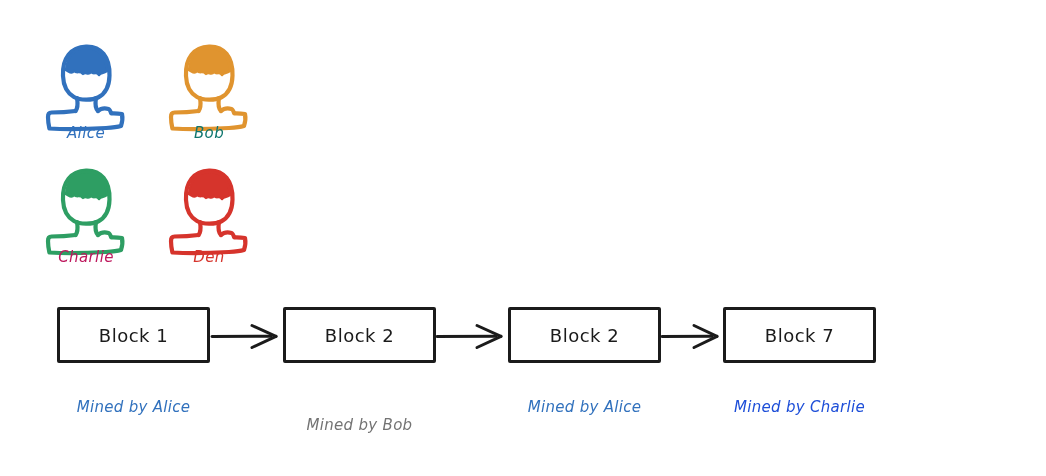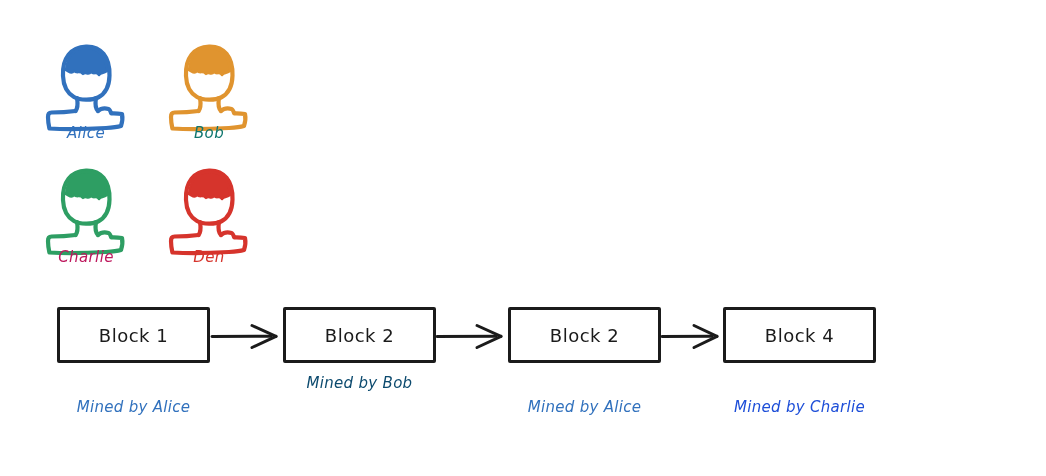--- a/index.html
+++ b/index.html
@@ -143,21 +143,21 @@
   <div class="block-box" style="left:57px; top:307px; width:153px; height:56px;">
     <span class="block-label">Block 1</span>
   </div>
   <div class="block-box" style="left:283px; top:307px; width:153px; height:56px;align-items:center;">
     <span class="block-label">Block 2</span>
   </div>
   <div class="block-box" style="left:508px; top:307px; width:153px; height:56px;">
     <span class="block-label">Block 2</span>
   </div>
   <div class="block-box" style="left:723px; top:307px; width:153px; height:56px;">
-    <span class="block-label">Block 4</span>
+    <span class="block-label">Block 7</span>
   </div>
 
   <div class="chain-arrow" style="left:211px; top:320px; width:74px;">
     <svg width="74" height="32" viewBox="0 0 74 32">
       <g fill="none" stroke="#1b1b1b" stroke-width="3" stroke-linecap="round" stroke-linejoin="round">
         <path d="M1 16.5 L60 16.2"></path>
         <path d="M41 5.5 L65 16.3"></path>
         <path d="M65 16.3 L41 27.5"></path>
       </g>
     </svg>
@@ -177,17 +177,17 @@
     <svg width="64" height="32" viewBox="0 0 64 32">
       <g fill="none" stroke="#1b1b1b" stroke-width="3" stroke-linecap="round" stroke-linejoin="round">
         <path d="M1 16.5 L51 16.2"></path>
         <path d="M33 5.5 L56 16.3"></path>
         <path d="M56 16.3 L33 27.5"></path>
       </g>
     </svg>
   </div>
 
   <div class="block-caption" style="left:37px; top:398px; width:193px; color:#3171bd;">Mined by Alice</div>
-  <div class="block-caption" style="left:263px; top:374px; width:193px; color:#0c4a6e;">Mined by Bob</div>
+  <div class="block-caption" style="left:263px; top:416px; width:193px; color:#737373;">Mined by Bob</div>
   <div class="block-caption" style="left:488px; top:398px; width:193px; color:#3171bd;">Mined by Alice</div>
   <div class="block-caption" style="left:703px; top:398px; width:193px; color:#1d4ed8;">Mined by Charlie</div>
 
 </div>
 
 </body></html>

